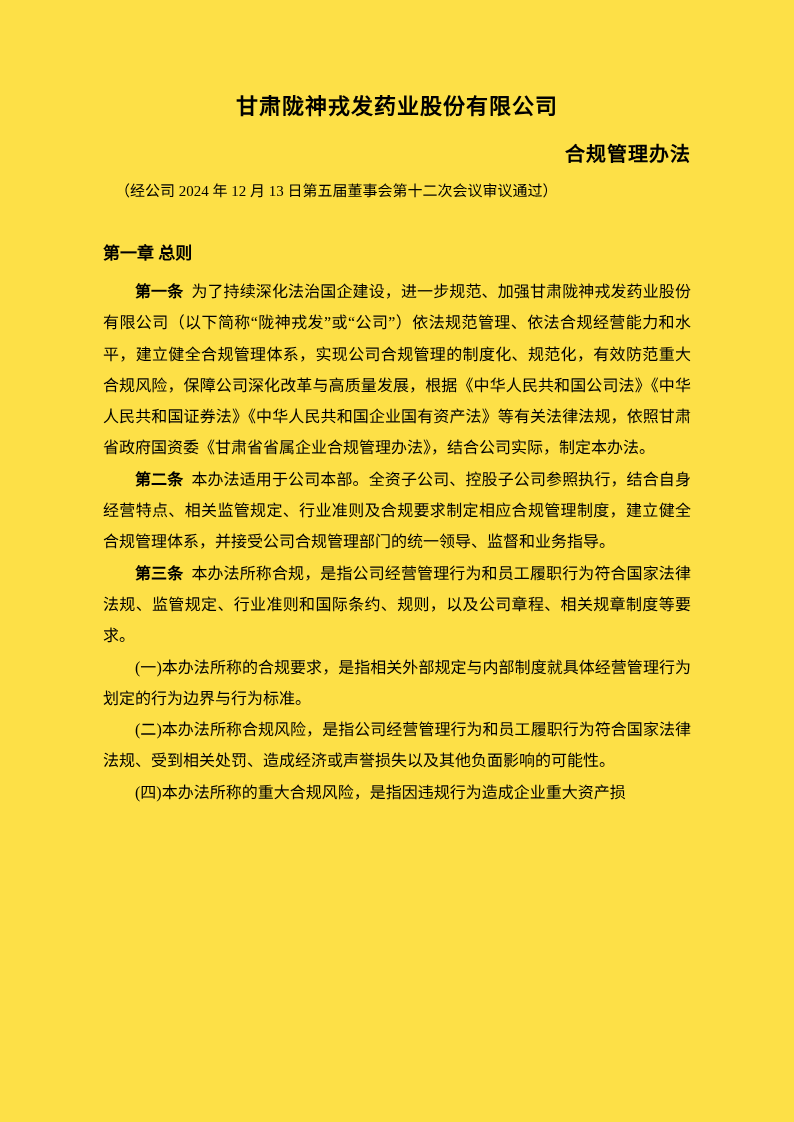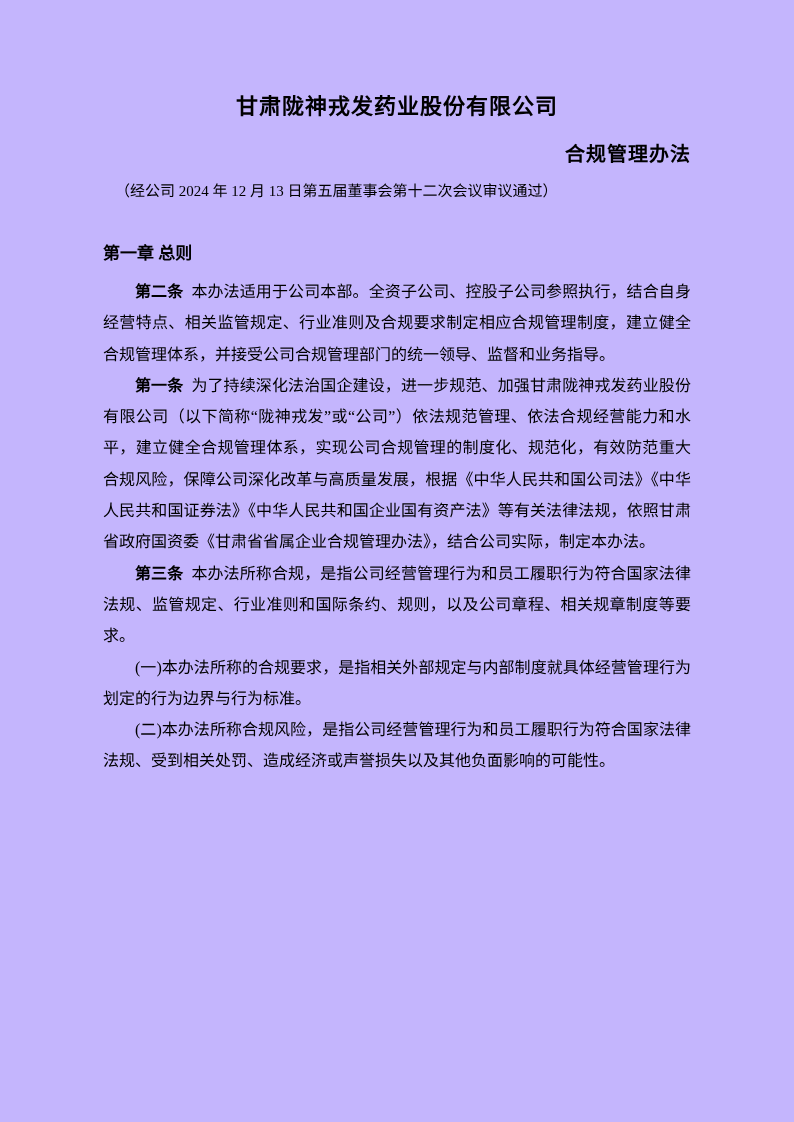--- a/index.html
+++ b/index.html
@@ -5,21 +5,21 @@
   html, body {
     margin: 0;
     padding: 0;
     background: #ffffff;
   }
   .page {
     position: relative;
     width: 794px;
     height: 1122px;
     margin: 0 auto;
-    background: #c4b5fd;
+    background: #fde047;
     box-sizing: border-box;
     padding: 94px 103px 0 103px;
     font-family: "Liberation Serif", "DejaVu Serif", serif;
     color: #000000;
     overflow: hidden;
   }
   .doc-title {
     font-size: 22px;
     font-weight: bold;
     text-align: center;
@@ -69,34 +69,37 @@
 
   <h1 class="doc-title">甘肃陇神戎发药业股份有限公司</h1>
 
   <h2 class="doc-subtitle">合规管理办法</h2>
 
   <p class="approval-note">（经公司 2024 年 12 月 13 日第五届董事会第十二次会议审议通过）</p>
 
   <h3 class="chapter-heading">第一章 总则</h3>
 
   <p class="para">
-    <span class="law-label">第二条</span><span>本办法适用于公司本部。全资子公司、控股子公司参照执行，结合自身经营特点、相关监管规定、行业准则及合规要求制定相应合规管理制度，建立健全合规管理体系，并接受公司合规管理部门的统一领导、监督和业务指导。</span>
+    <span class="law-label">第一条</span><span>为了持续深化法治国企建设，进一步规范、加强甘肃陇神戎发药业股份有限公司（以下简称“陇神戎发”或“公司”）依法规范管理、依法合规经营能力和水平，建立健全合规管理体系，实现公司合规管理的制度化、规范化，有效防范重大合规风险，保障公司深化改革与高质量发展，根据《中华人民共和国公司法》《中华人民共和国证券法》《中华人民共和国企业国有资产法》等有关法律法规，依照甘肃省政府国资委《甘肃省省属企业合规管理办法》，结合公司实际，制定本办法。</span>
   </p>
 
   <p class="para">
-    <span class="law-label">第一条</span><span>为了持续深化法治国企建设，进一步规范、加强甘肃陇神戎发药业股份有限公司（以下简称“陇神戎发”或“公司”）依法规范管理、依法合规经营能力和水平，建立健全合规管理体系，实现公司合规管理的制度化、规范化，有效防范重大合规风险，保障公司深化改革与高质量发展，根据《中华人民共和国公司法》《中华人民共和国证券法》《中华人民共和国企业国有资产法》等有关法律法规，依照甘肃省政府国资委《甘肃省省属企业合规管理办法》，结合公司实际，制定本办法。</span>
+    <span class="law-label">第二条</span><span>本办法适用于公司本部。全资子公司、控股子公司参照执行，结合自身经营特点、相关监管规定、行业准则及合规要求制定相应合规管理制度，建立健全合规管理体系，并接受公司合规管理部门的统一领导、监督和业务指导。</span>
   </p>
 
   <p class="para">
     <span class="law-label">第三条</span><span>本办法所称合规，是指公司经营管理行为和员工履职行为符合国家法律法规、监管规定、行业准则和国际条约、规则，以及公司章程、相关规章制度等要求。</span>
   </p>
 
   <p class="para">
     <span class="law-label"></span><span>(一)本办法所称的合规要求，是指相关外部规定与内部制度就具体经营管理行为划定的行为边界与行为标准。</span>
   </p>
 
   <p class="para">
     <span class="law-label"></span><span>(二)本办法所称合规风险，是指公司经营管理行为和员工履职行为符合国家法律法规、受到相关处罚、造成经济或声誉损失以及其他负面影响的可能性。</span>
   </p>
 
 
+  <p class="para">
+    <span class="law-label"></span><span>(四)本办法所称的重大合规风险，是指因违规行为造成企业重大资产损</span>
+  </p>
 
 </div>
 
 </body></html>

